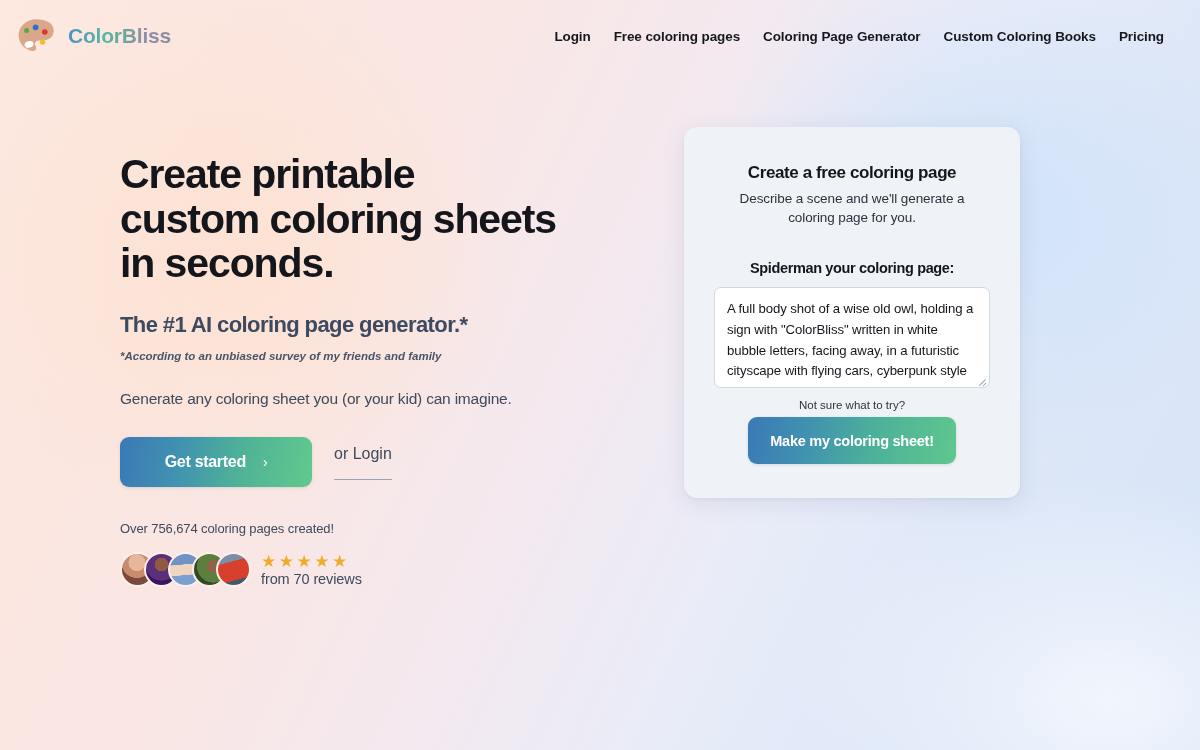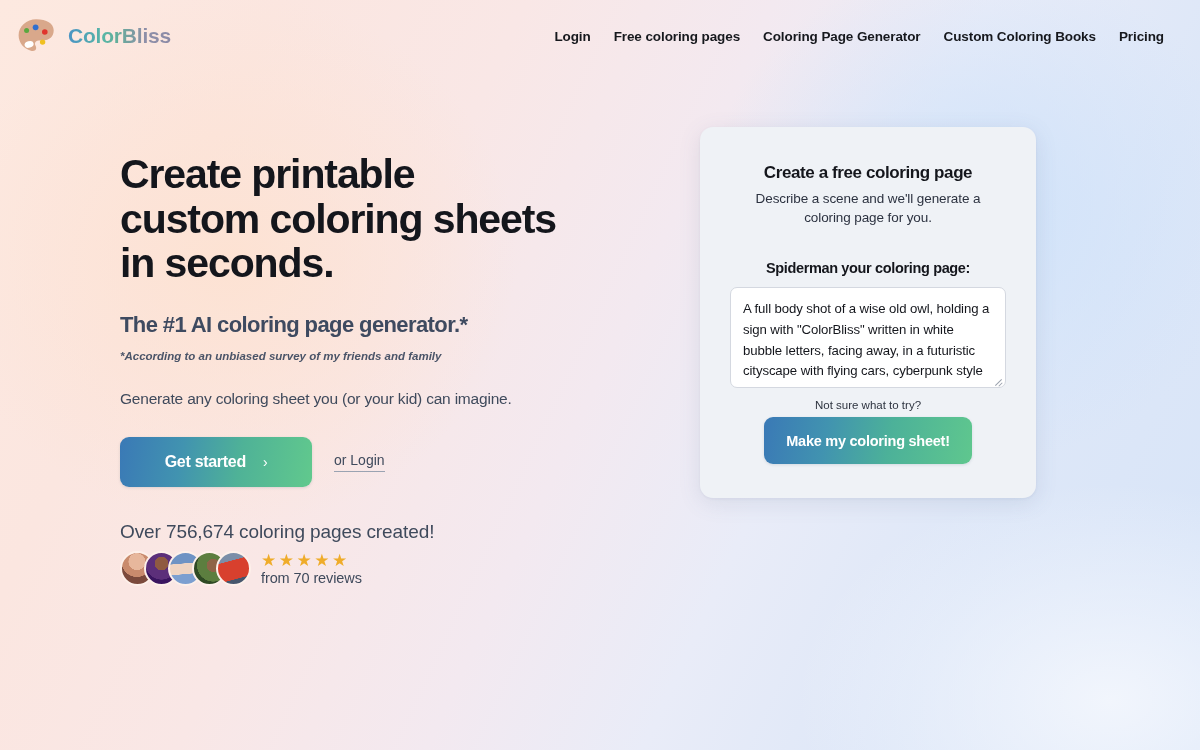--- a/index.html
+++ b/index.html
@@ -99,21 +99,21 @@
     white-space: nowrap;
   }
 
   
   .hero {
     display: flex;
     align-items: flex-start;
     padding-left: 120px;
     padding-right: 40px;
     padding-top: 80px;
-    gap: 80px;
+    gap: 64px;
   }
 
   .hero-left { width: 500px; flex: none; }
 
   h1.headline {
     font-size: 41px;
     line-height: 1.09;
     font-weight: 800;
     color: #14161c;
     letter-spacing: -1.1px;
@@ -165,33 +165,33 @@
     font-family: inherit;
     font-size: 16px;
     font-weight: 700;
     letter-spacing: -0.3px;
     cursor: pointer;
     box-shadow: 0 1px 3px rgba(40,70,100,0.14);
   }
   .btn-primary .chev { font-size: 14px; font-weight: 400; line-height: 1; }
 
   .login-link {
-    font-size: 14px;
+    font-size: 16px;
     color: #3f4a5c;
     text-decoration: none;
     border-bottom: 1.5px solid #9aa3b2;
-    padding-bottom: 3px;
+    padding-bottom: 16px;
     cursor: pointer;
   }
 
   .counter {
-    font-size: 19px;
+    font-size: 13px;
     color: #3f4a5c;
     letter-spacing: -0.1px;
-    margin-bottom: 8px;
+    margin-bottom: 16px;
   }
 
   .social-proof { display: flex; align-items: center; gap: 10px; }
 
   .avatars { display: flex; align-items: center; }
   .avatar {
     width: 35px; height: 35px;
     border-radius: 50%;
     border: 2.5px solid #fdf0ea;
     margin-left: -11px;

